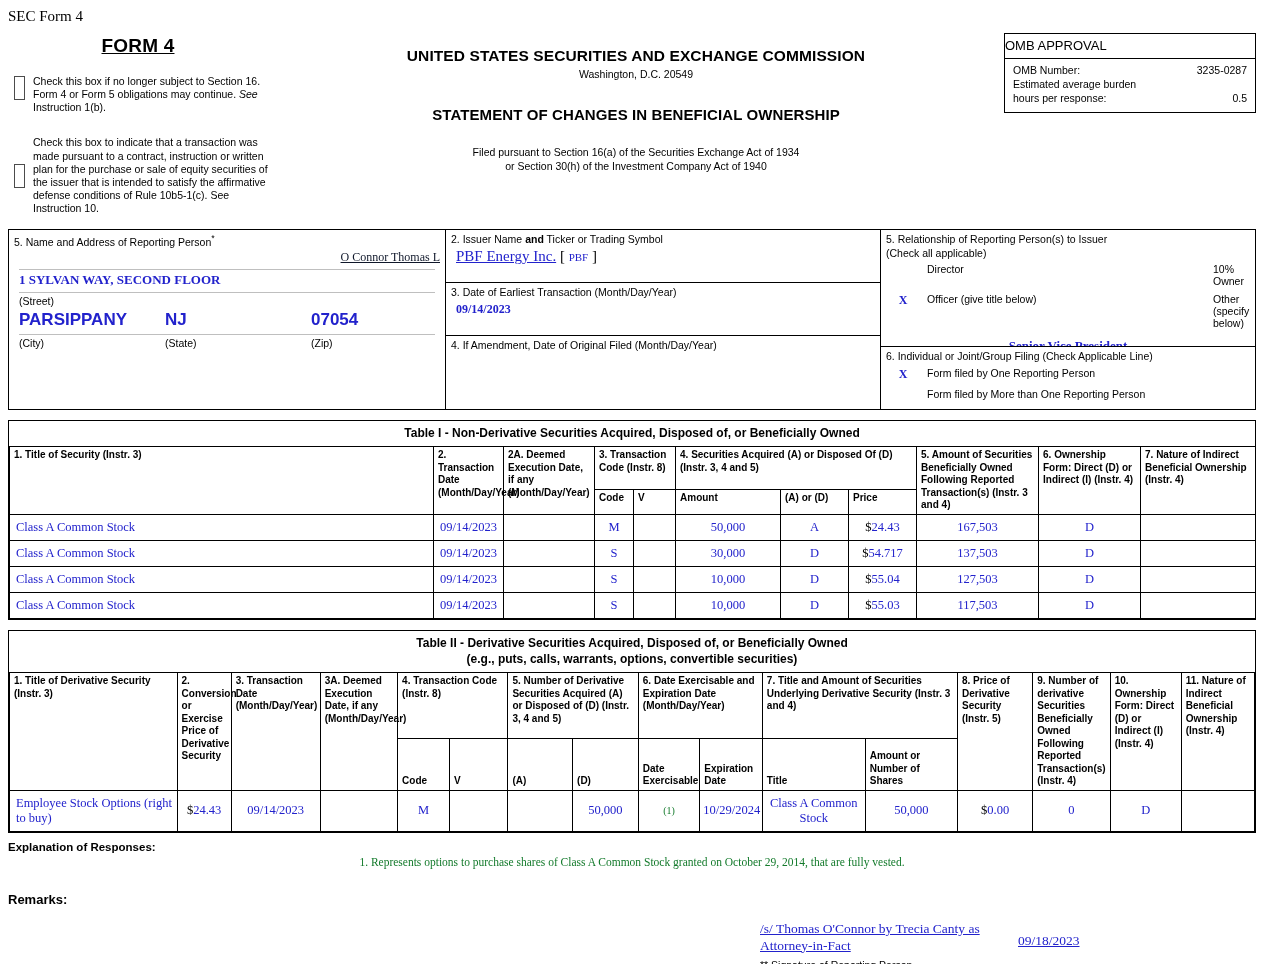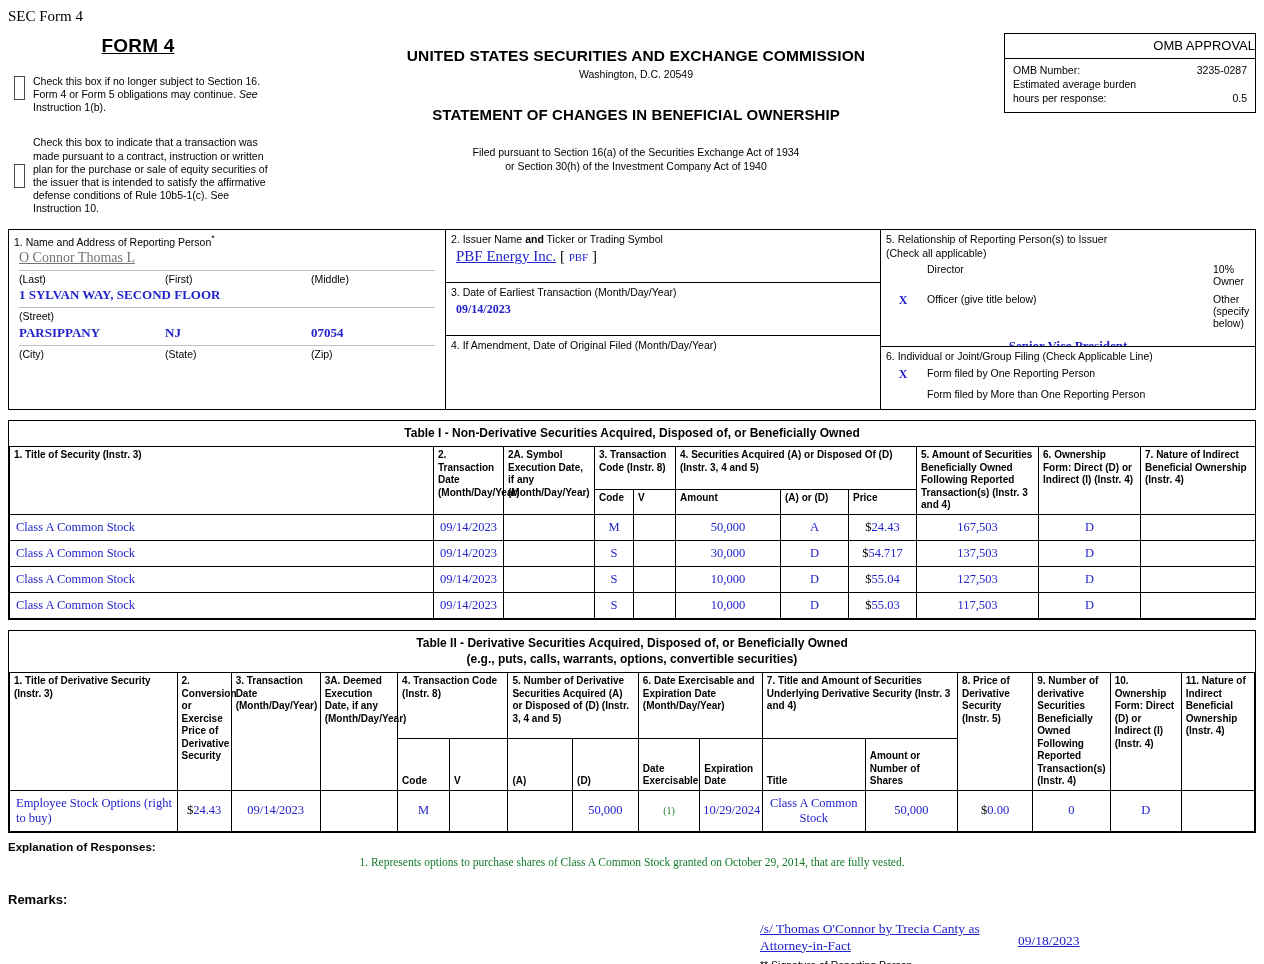--- a/index.html
+++ b/index.html
@@ -68,21 +68,21 @@
     font-size: 15px;
     font-weight: bold;
     margin-top: 26px;
     letter-spacing: .1px;
   }
   .mid-filed { font-size: 10.5px; margin-top: 22px; line-height: 1.35; }
 
   
   .omb-box { border: 1px solid #000; background:#fff; }
   .omb-title {
-    text-align: right;
+    text-align: left;
     font-size: 13px;
     padding: 4px 0 5px;
     border-bottom: 1px solid #000;
   }
   .omb-body { padding: 4px 8px 6px; }
   .omb-line {
     display: flex;
     justify-content: space-between;
     font-size: 10.5px;
     line-height: 1.35;
@@ -98,46 +98,47 @@
   }
   .bx { border: 1px solid #000; background: #fff; }
   .col1 { width: 436px; flex: 0 0 436px; }
   .col2 { width: 436px; flex: 0 0 436px; margin-left: -1px;
           display:flex; flex-direction:column; }
   .col3 { flex: 1 1 auto; margin-left: -1px;
           display:flex; flex-direction:column; }
 
   .bx-label { font-size: 10.5px; padding: 3px 5px 0; line-height:1.3; }
   .val-blue {
-    color: #737373;
-    font-family: "Liberation Serif", serif;
-    font-size: 14px;
+    color: #0f172a;
+    font-family: "Liberation Serif", serif;
+    font-size: 12px;
     padding: 1px 5px 0 10px;
+    text-align: right;
   }
   .val-blue.link { text-decoration: underline; }
   .val-small {
     color: #2222cc;
     font-family: "Liberation Serif", serif;
     font-size: 12px;
     padding: 2px 5px 0 10px;
   }
   .hr-line { border-bottom: 1px solid #bfbfbf; margin: 4px 10px 0; }
   .sub3 {
     display: flex;
     font-size: 10.5px;
     padding: 2px 0 0 10px;
   }
   .sub3 > div:nth-child(1) { width: 146px; }
   .sub3 > div:nth-child(2) { width: 146px; }
 
   .addr3 {
     display: flex;
     color: #2222cc;
-    font-family: Liberation Serif, serif;
-    font-size: 13px;
+    font-family: Liberation Sans, sans-serif;
+    font-size: 17px;
     font-weight: bold;
     padding: 3px 0 0 10px;
   }
   .addr3 > div:nth-child(1) { width: 146px; }
   .addr3 > div:nth-child(2) { width: 146px; }
 
   .issuer-line {
     padding: 1px 5px 0 10px;
     font-family: "Liberation Serif", serif;
     font-size: 15px;
@@ -297,28 +298,23 @@
             <span>0.5</span>
           </div>
         </div>
       </div>
     </div>
   </div>
 
   <div class="id-wrap">
 
     <div class="bx col1">
-      <div class="bx-label"><span>1. Name and Address of Reporting Person</span><sup>*</sup></div>
+      <div class="bx-label"><span>5. Name and Address of Reporting Person</span><sup>*</sup></div>
       <div class="val-blue link">O Connor Thomas L</div>
       <div class="hr-line"></div>
-      <div class="sub3">
-        <div>(Last)</div>
-        <div>(First)</div>
-        <div>(Middle)</div>
-      </div>
       <div class="val-small" style="font-weight:bold;font-size:13px;">1 SYLVAN WAY, SECOND FLOOR</div>
       <div class="hr-line"></div>
       <div class="sub3">
         <div>(Street)</div>
       </div>
       <div class="addr3">
         <div>PARSIPPANY</div>
         <div>NJ</div>
         <div>07054</div>
       </div>
@@ -408,21 +404,21 @@
           <col style="width:68px">
           <col style="width:68px">
         <col style="width:122px">
           <col style="width:102px">
           <col style="width:115px">
       </colgroup>
       <tbody>
           <tr>
         <th rowspan="2">1. Title of Security (Instr. 3)</th>
         <th rowspan="2">2. Transaction Date (Month/Day/Year)</th>
-        <th rowspan="2">2A. Symbol Execution Date, if any (Month/Day/Year)</th>
+        <th rowspan="2">2A. Deemed Execution Date, if any (Month/Day/Year)</th>
         <th colspan="2">3. Transaction Code (Instr. 8)</th>
         <th colspan="3">4. Securities Acquired (A) or Disposed Of (D) (Instr. 3, 4 and 5)</th>
         <th rowspan="2">5. Amount of Securities Beneficially Owned Following Reported Transaction(s) (Instr. 3 and 4)</th>
         <th rowspan="2">6. Ownership Form: Direct (D) or Indirect (I) (Instr. 4)</th>
         <th rowspan="2">7. Nature of Indirect Beneficial Ownership (Instr. 4)</th>
       </tr>
       <tr>
         <th>Code</th>
         <th>V</th>
         <th>Amount</th>

